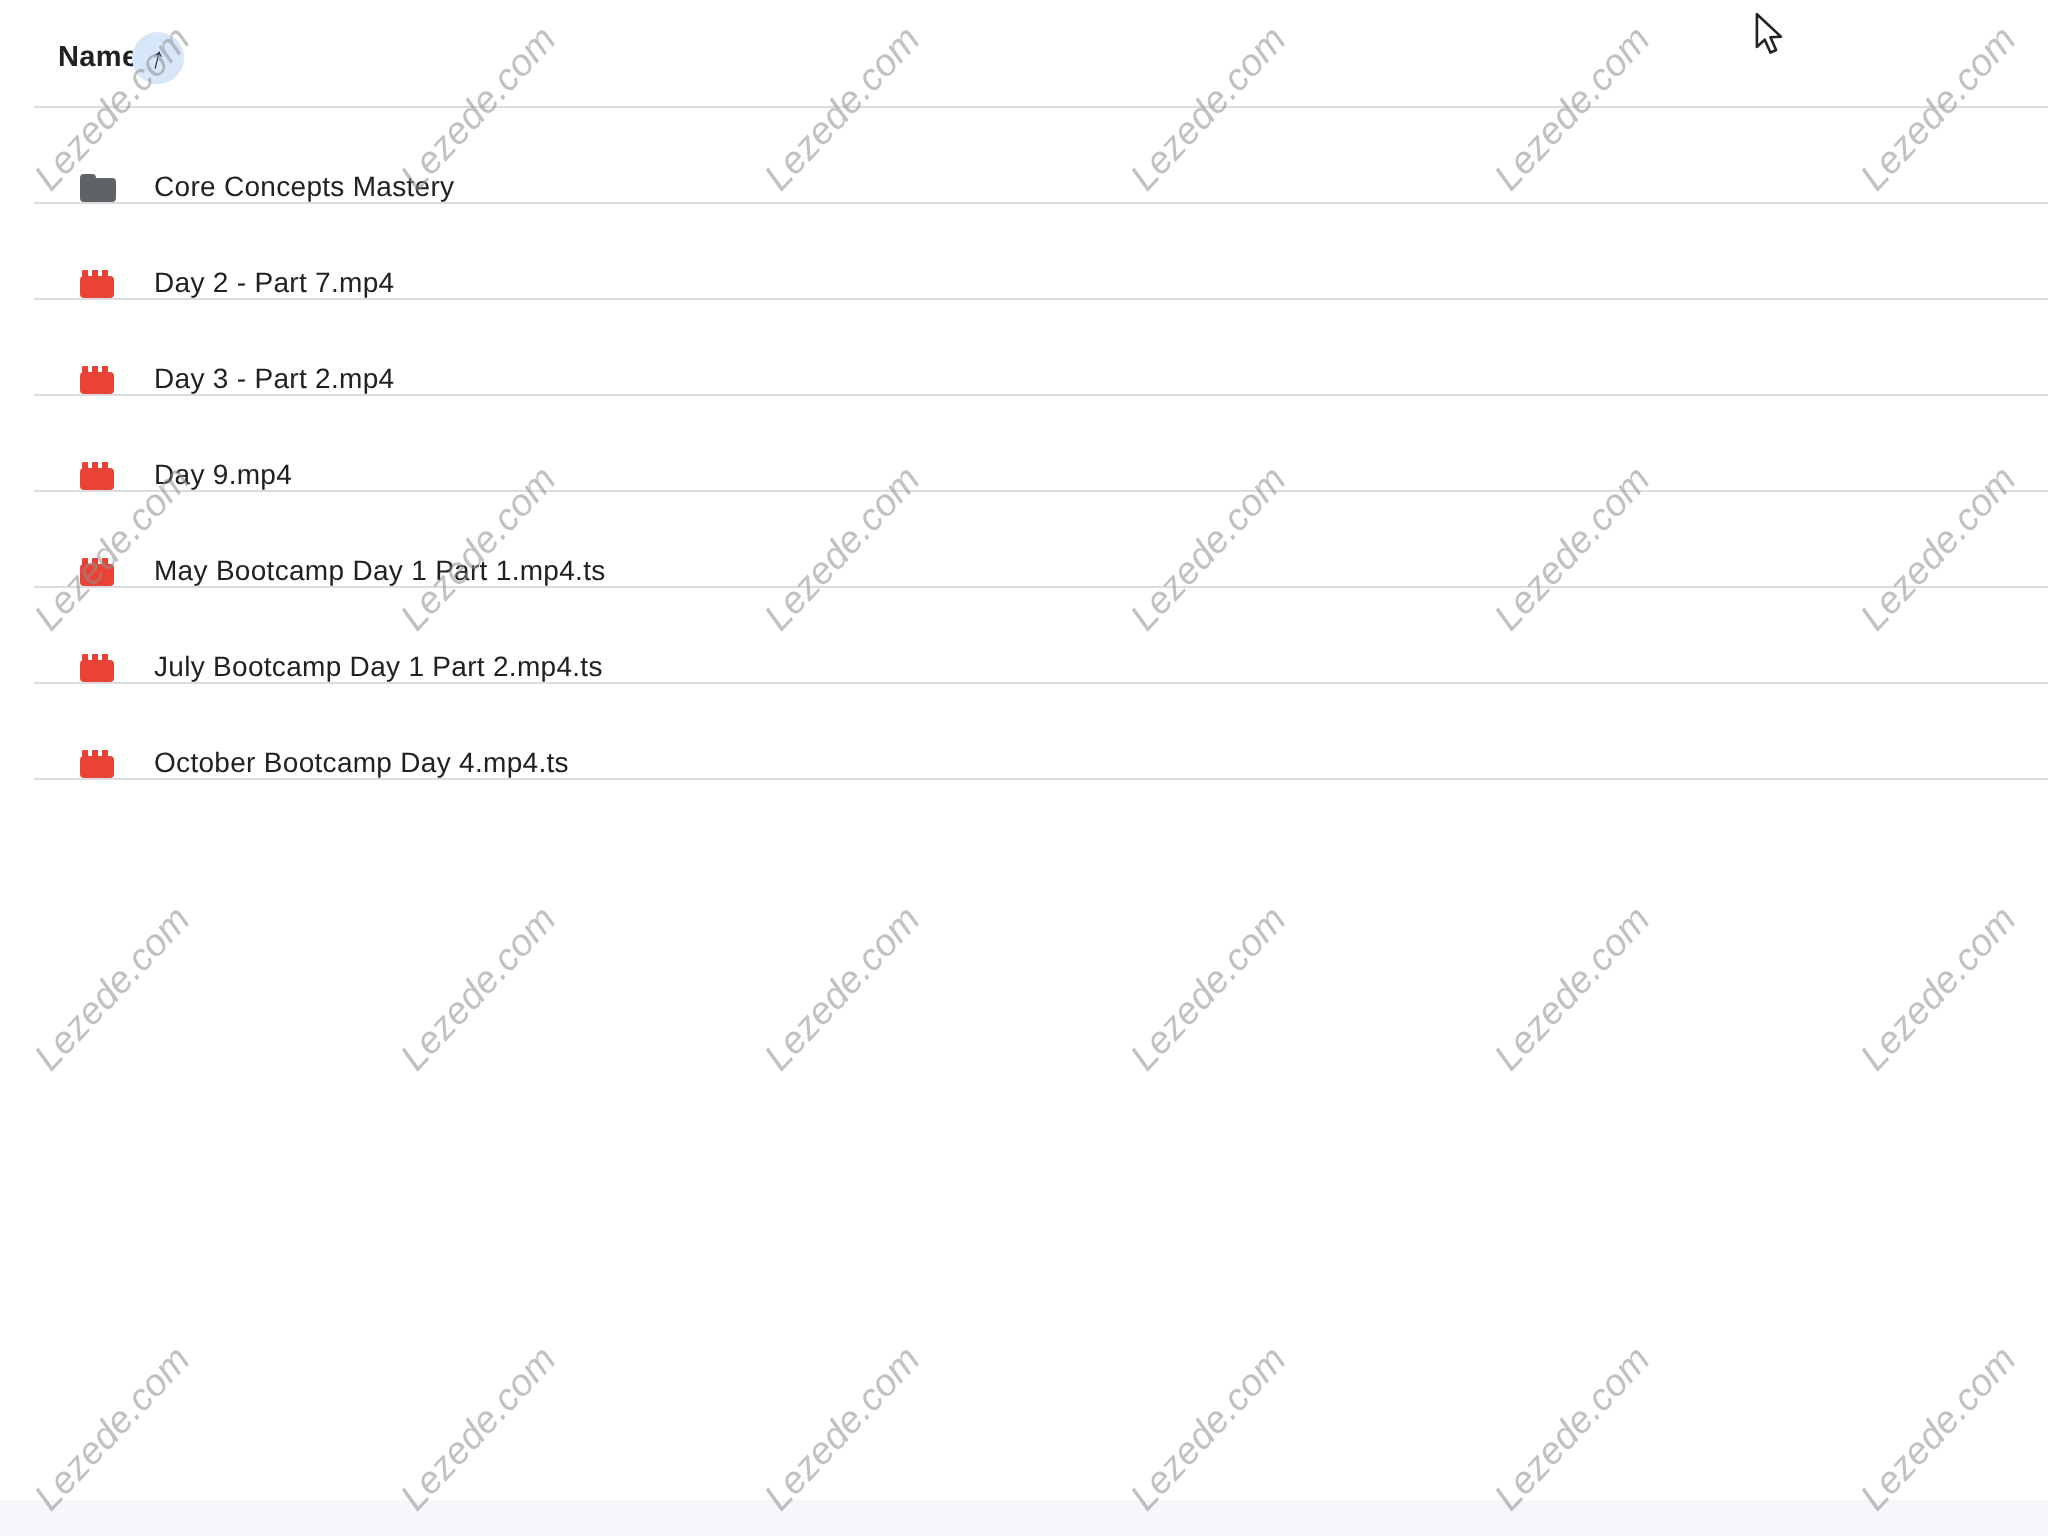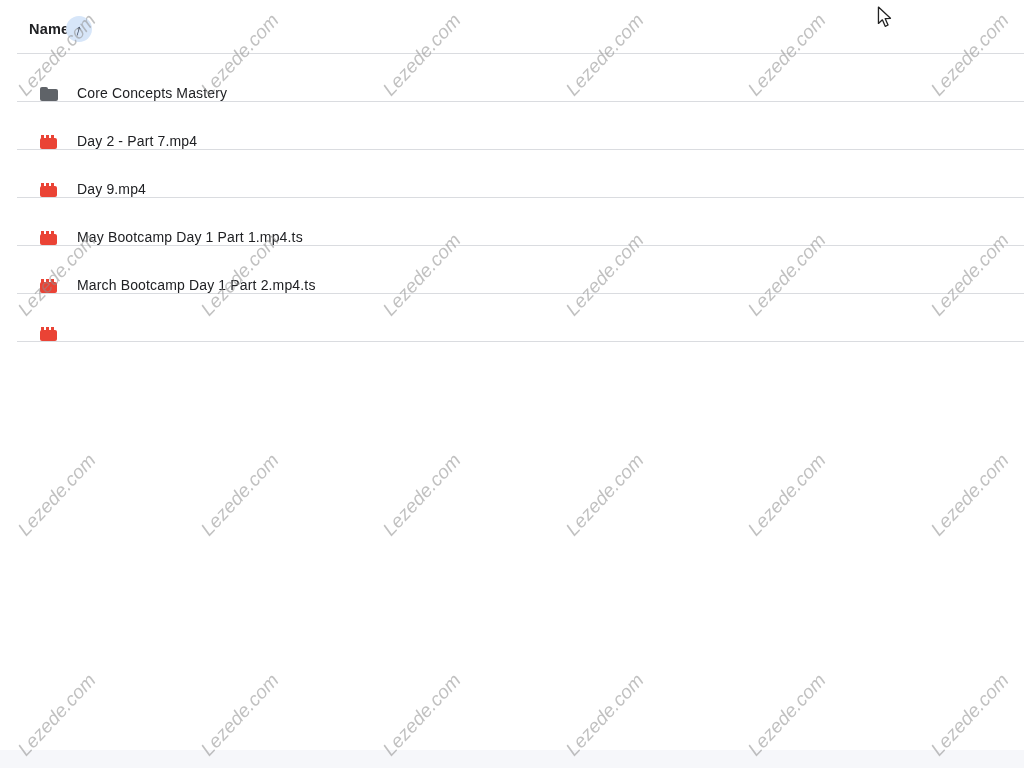--- a/index.html
+++ b/index.html
@@ -202,40 +202,45 @@
     <span class="fname">Core Concepts Mastery</span>
   </div>
 
 
   <div class="row">
     <span class="icon video"></span>
     <span class="fname">Day 2 - Part 7.mp4</span>
   </div>
 
 
+  <div class="row">
+    <span class="icon video"></span>
+    <span class="fname">Day 3 - Part 2.mp4</span>
+  </div>
 
   <div class="row">
     <span class="icon video"></span>
     <span class="fname">Day 9.mp4</span>
   </div>
 
 
 
   <div class="row">
     <span class="icon video"></span>
     <span class="fname">May Bootcamp Day 1 Part 1.mp4.ts</span>
   </div>
 
   <div class="row">
     <span class="icon video"></span>
-    <span class="fname">March Bootcamp Day 1 Part 2.mp4.ts</span>
-  </div>
-
-  <div class="row">
-    <span class="icon video"></span>
+    <span class="fname">July Bootcamp Day 1 Part 2.mp4.ts</span>
+  </div>
+
+  <div class="row">
+    <span class="icon video"></span>
+    <span class="fname">October Bootcamp Day 4.mp4.ts</span>
   </div>
 
 
 </div>
 
   <div class="footer-strip"></div>
 
   <svg class="cursor" width="16" height="24" viewBox="0 0 14 22">
     <path d="M1 1 L1 16 L4.6 12.7 L7.2 18.6 L9.8 17.4 L7.2 11.6 L12 11.3 Z" fill="#ffffff" stroke="#222222" stroke-width="1.2" stroke-linejoin="round"></path>
   </svg>

